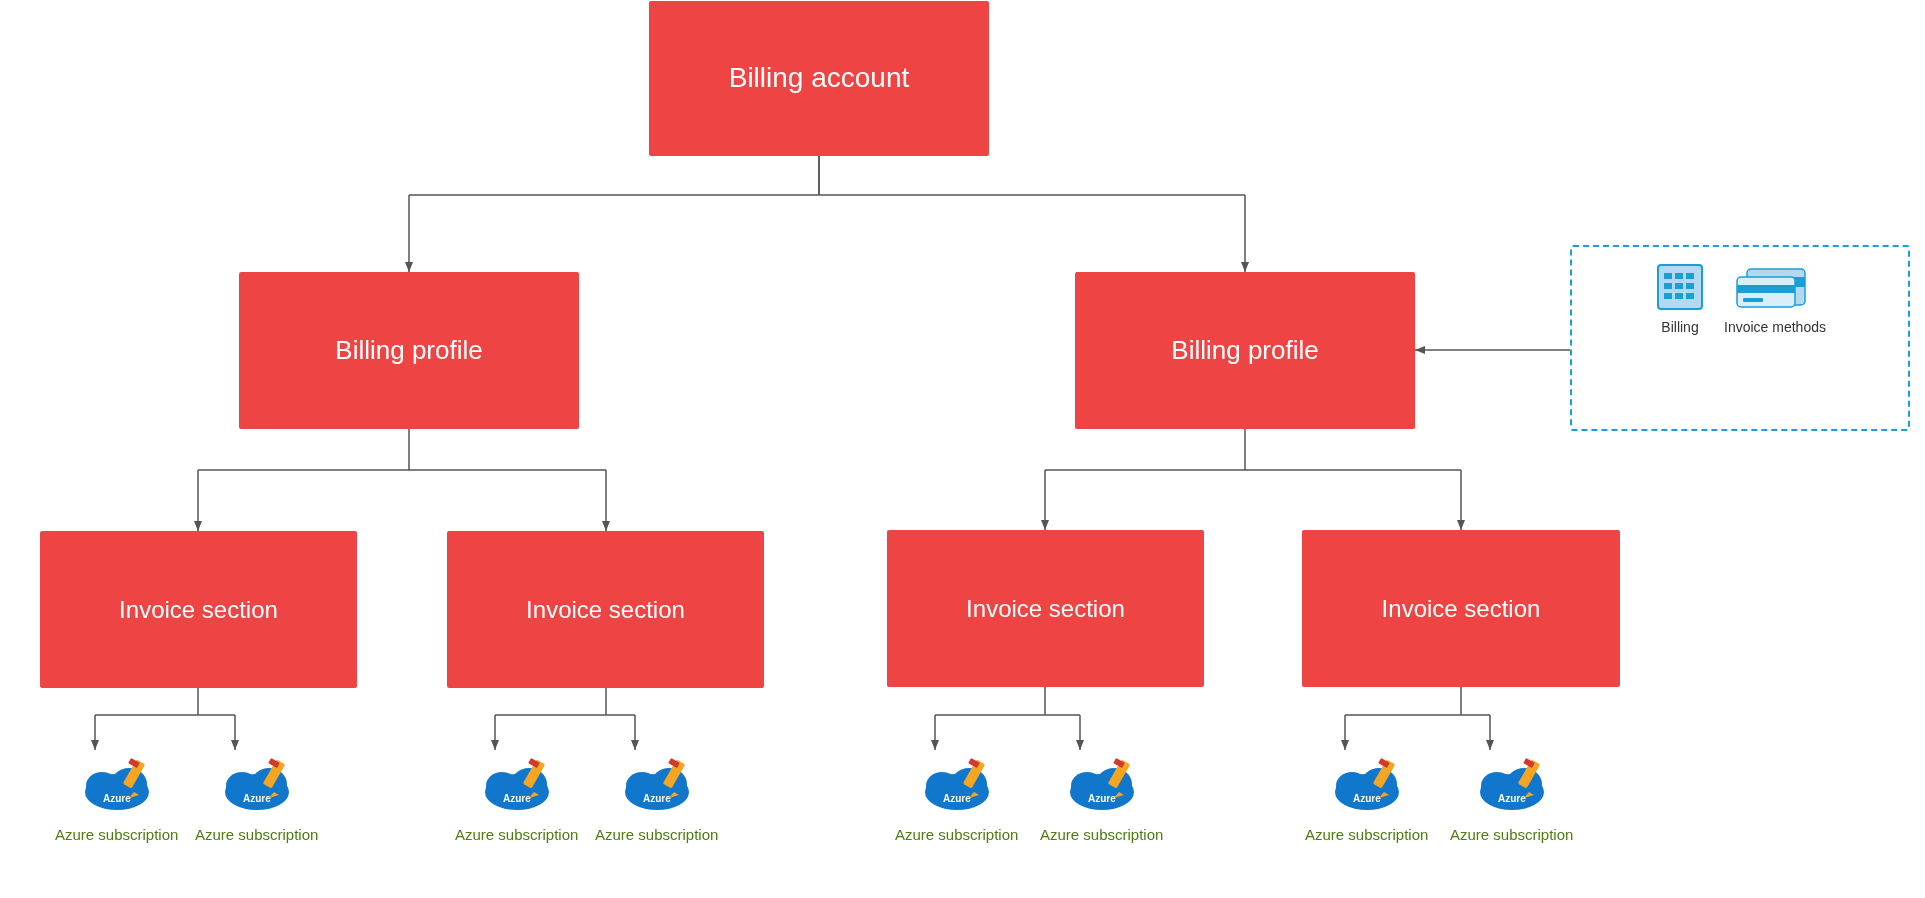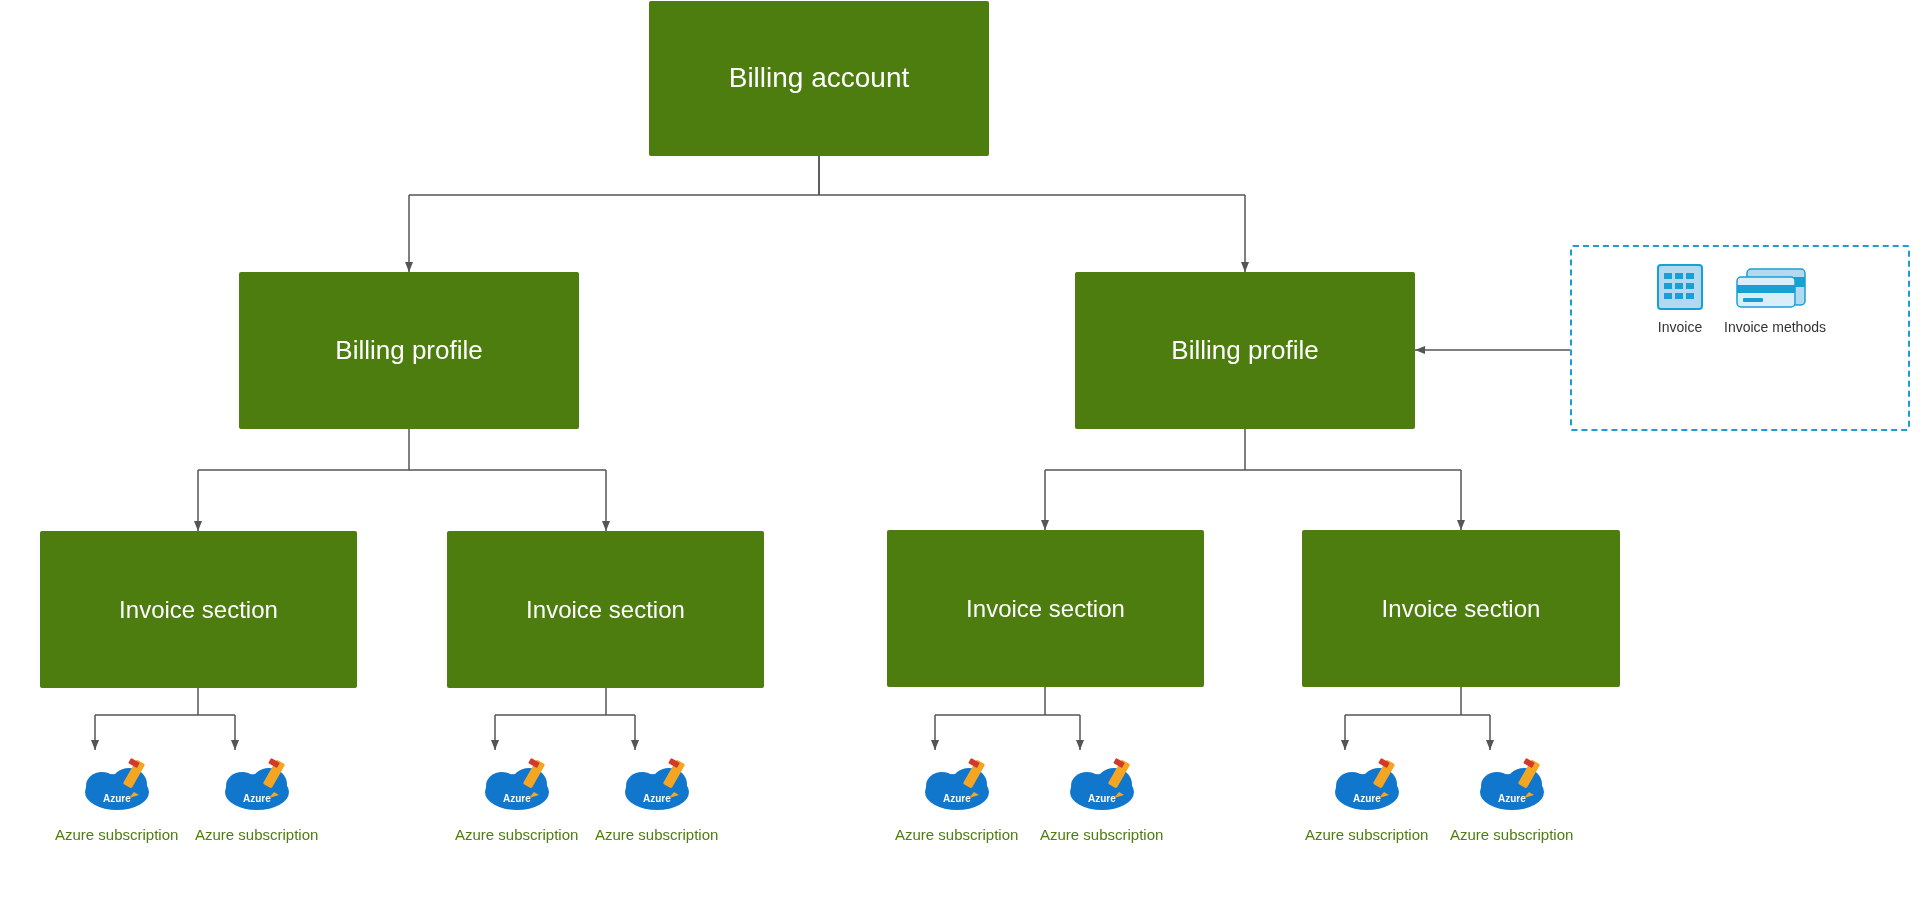--- a/index.html
+++ b/index.html
@@ -10,21 +10,21 @@
       height: 898px;
       overflow: hidden;
       position: relative;
     }
     .diagram-container {
       position: relative;
       width: 1925px;
       height: 898px;
     }
     .blue-box {
-      background-color: #4d7c0f;
+      background-color: #ef4444;
       color: #ffffff;
       display: flex;
       align-items: center;
       justify-content: center;
       text-align: center;
       border-radius: 2px;
       position: absolute;
       font-size: 26px;
       font-weight: 400;
       line-height: 1.3;
@@ -190,21 +190,21 @@
           <rect x="10" y="12" width="8" height="6" fill="#1a9fd4"></rect>
           <rect x="21" y="12" width="8" height="6" fill="#1a9fd4"></rect>
           <rect x="32" y="12" width="8" height="6" fill="#1a9fd4"></rect>
           <rect x="10" y="22" width="8" height="6" fill="#1a9fd4"></rect>
           <rect x="21" y="22" width="8" height="6" fill="#1a9fd4"></rect>
           <rect x="32" y="22" width="8" height="6" fill="#1a9fd4"></rect>
           <rect x="10" y="32" width="8" height="6" fill="#1a9fd4"></rect>
           <rect x="21" y="32" width="8" height="6" fill="#1a9fd4"></rect>
           <rect x="32" y="32" width="8" height="6" fill="#1a9fd4"></rect>
         </svg>
-        <span class="payment-item-label">Invoice</span>
+        <span class="payment-item-label">Billing</span>
       </div>
 
       <div class="payment-item">
         <svg width="80" height="52" viewBox="0 0 80 52">
 
           <rect x="12" y="8" width="58" height="36" rx="4" fill="#b3d9f0" stroke="#1a9fd4" stroke-width="1.5"></rect>
           <rect x="12" y="16" width="58" height="10" fill="#1a9fd4"></rect>
 
           <rect x="2" y="16" width="58" height="30" rx="4" fill="#d9eef9" stroke="#1a9fd4" stroke-width="1.5"></rect>
           <rect x="2" y="24" width="58" height="8" fill="#1a9fd4"></rect>

